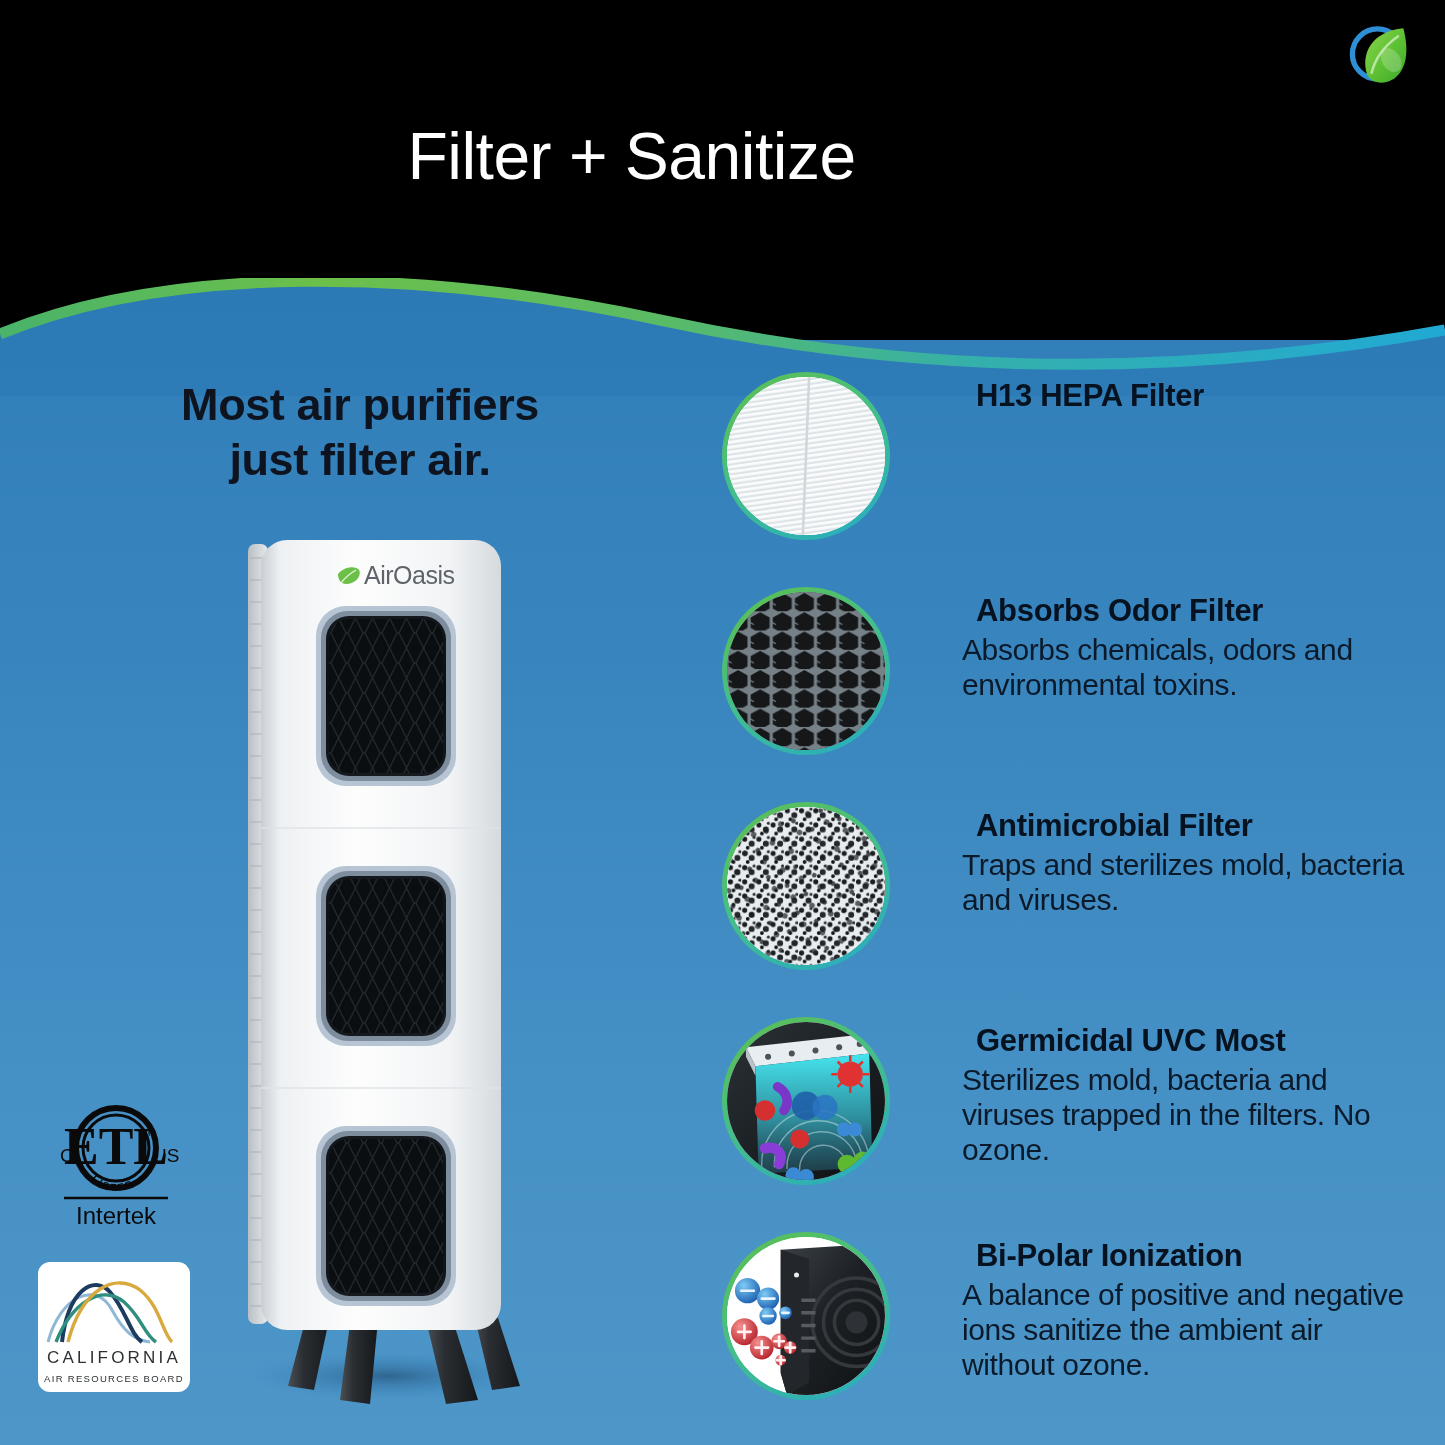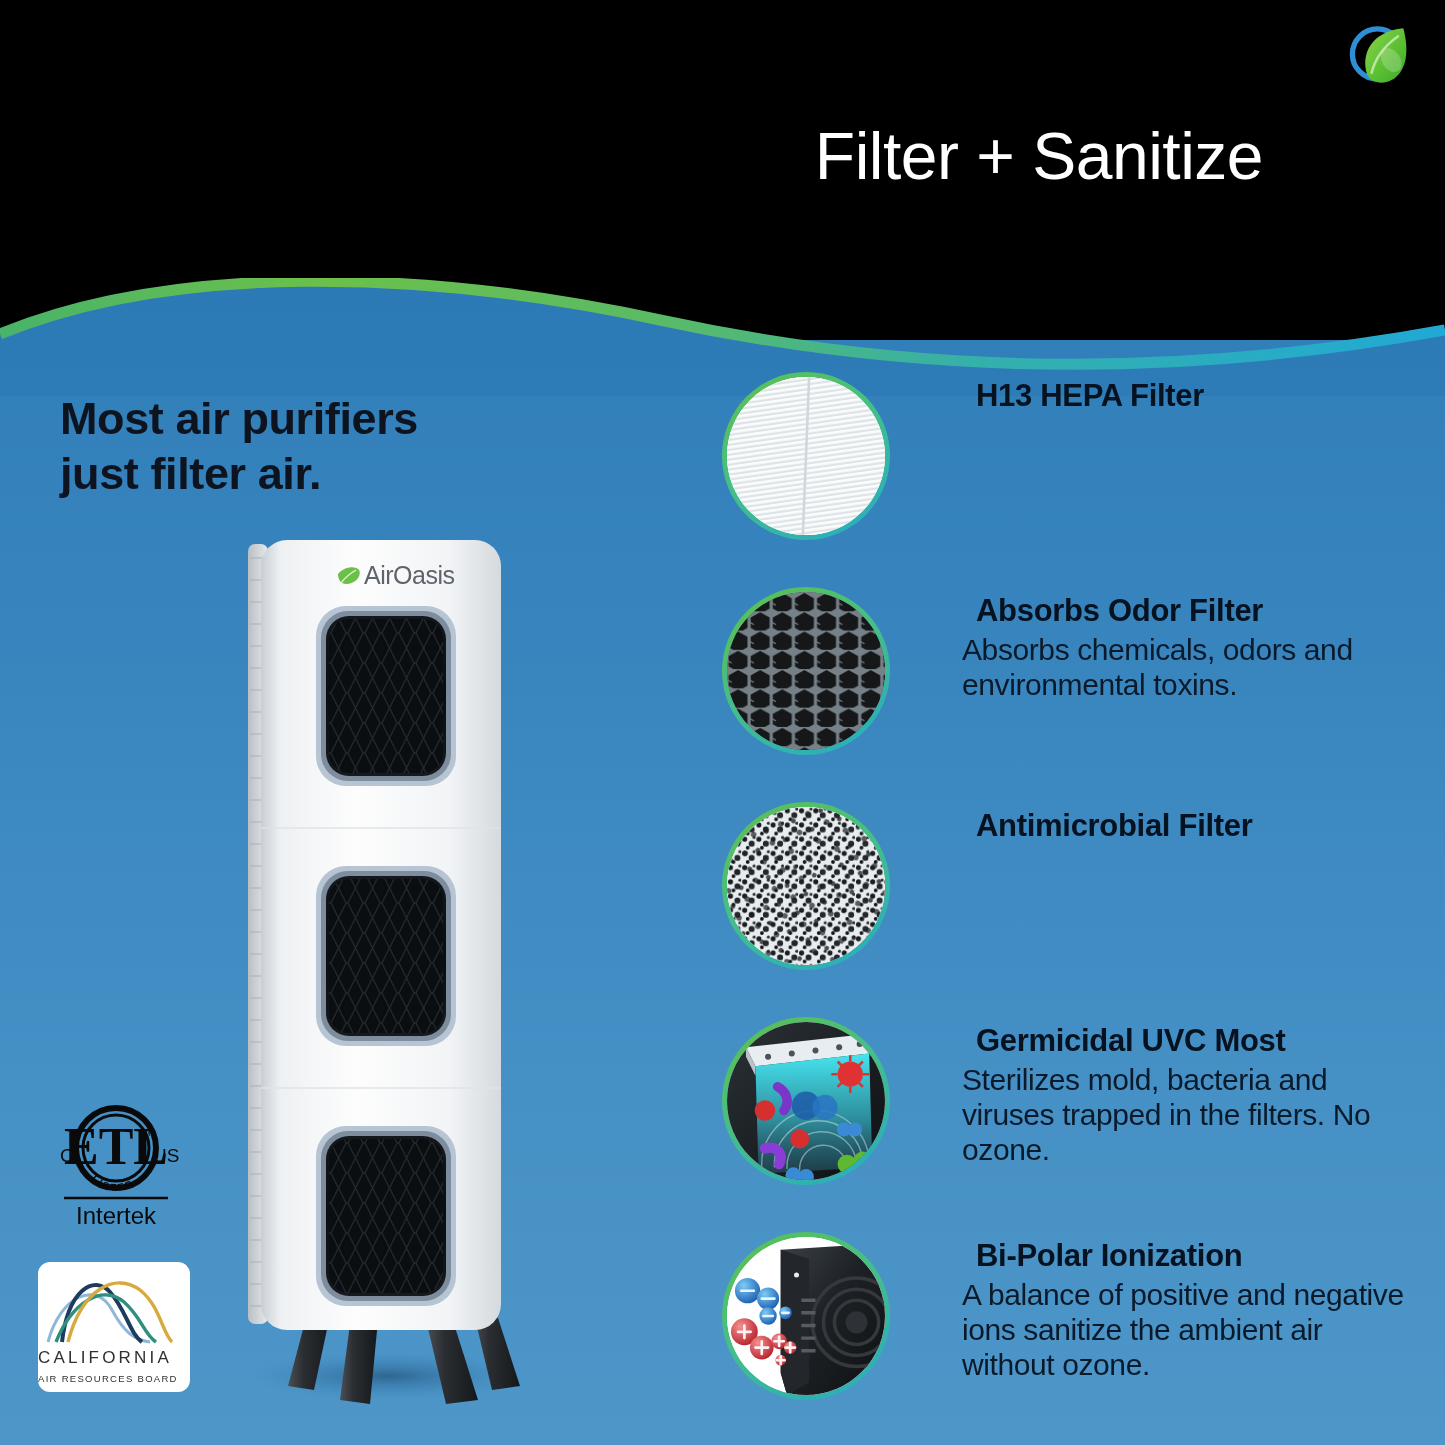--- a/index.html
+++ b/index.html
@@ -14,45 +14,45 @@
     overflow:hidden;
   }
 
   
   .header {
     position:absolute; left:0; top:0; width:1445px; height:340px;
     background:#000; overflow:hidden;
   }
   .header-title {
     position:absolute; left:0; top:118px; width:1263px;
-    text-align:right; color:#ffffff;
+    text-align:center; color:#ffffff;
     font-size:66px; font-weight:400; letter-spacing:-0.5px;
   }
   .brand-logo { position:absolute; left:1341px; top:16px; width:76px; height:76px; }
 
   
   .wave { position:absolute; left:0; top:278px; width:1445px; height:118px; }
 
   
   .left-headline {
-    position:absolute; left:60px; top:392px; width:600px;
-    color:#0d1420;
+    position:absolute; left:60px; top:378px; width:600px;
+    text-align:center; color:#0d1420;
     font-size:45px; font-weight:bold; line-height:1.22; letter-spacing:-0.4px;
   }
 
   
   .product { position:absolute; left:228px; top:528px; width:310px; height:880px; }
 
   .badge-etl { position:absolute; left:36px; top:1104px; width:160px; height:130px; }
   .badge-carb {
     position:absolute; left:38px; top:1262px; width:152px; height:130px;
     background:#ffffff; border-radius:12px; overflow:hidden;
   }
   .carb-text {
-    position:absolute; left:0; width:152px; text-align:left; color:#2c3033;
+    position:absolute; left:0; width:152px; text-align:center; color:#2c3033;
   }
   .carb-name { top:86px; font-size:17px; letter-spacing:3.2px; }
   .carb-sub  { top:111px; font-size:9.5px; letter-spacing:1.3px; }
 
   
   .features { position:absolute; left:722px; top:372px; width:700px; }
   .feature { position:relative; height:215px; }
   .feature-thumb {
     position:absolute; left:0; top:0; width:168px; height:168px;
     border-radius:50%; overflow:hidden;
@@ -298,20 +298,21 @@
               </pattern>
             </defs>
             <rect width="100" height="100" fill="#eceff1"></rect>
             <rect width="100" height="100" fill="url(#speck)"></rect>
             <rect width="100" height="100" fill="url(#speck2)"></rect>
           </svg>
         </div>
       </div>
       <div class="feature-text">
         <div class="feature-title">Antimicrobial Filter</div>
+        <div class="feature-desc">Traps and sterilizes mold, bacteria and viruses.</div>
       </div>
     </div>
 
     <div class="feature">
       <div class="feature-thumb">
         <div class="thumb-inner">
           <svg viewBox="0 0 100 100" width="100%" height="100%">
             <defs>
               <linearGradient id="uvbg" x1="0" y1="0" x2="1" y2="1">
                 <stop offset="0%" stop-color="#2b3136"></stop>

